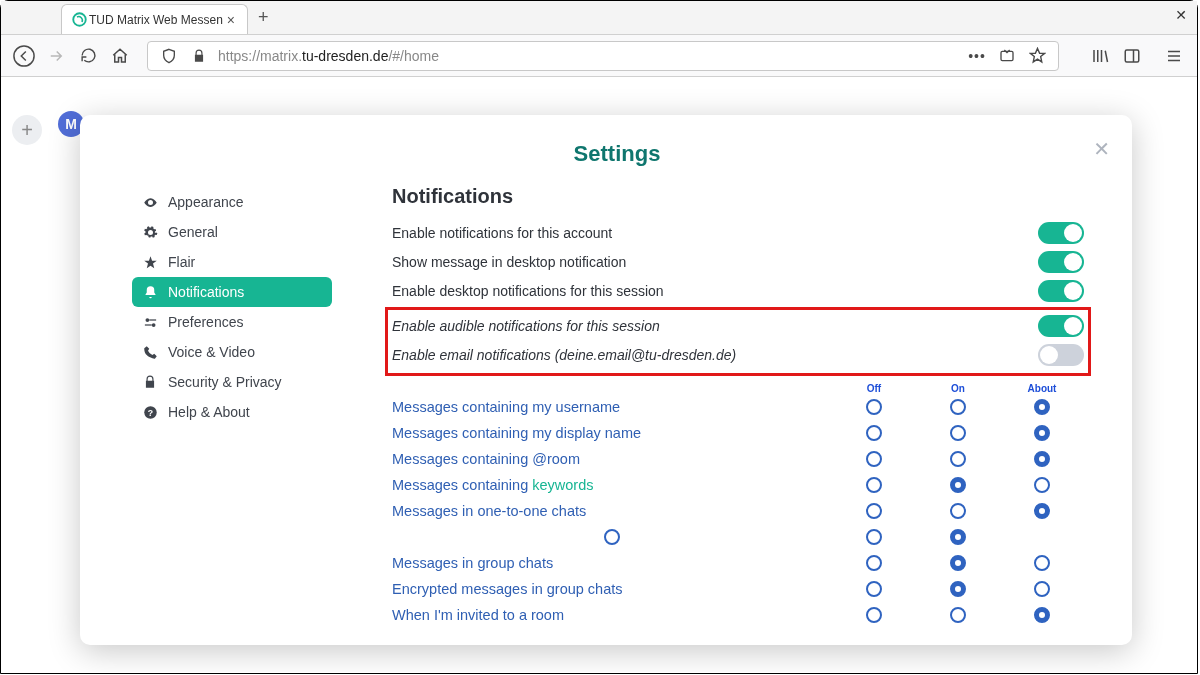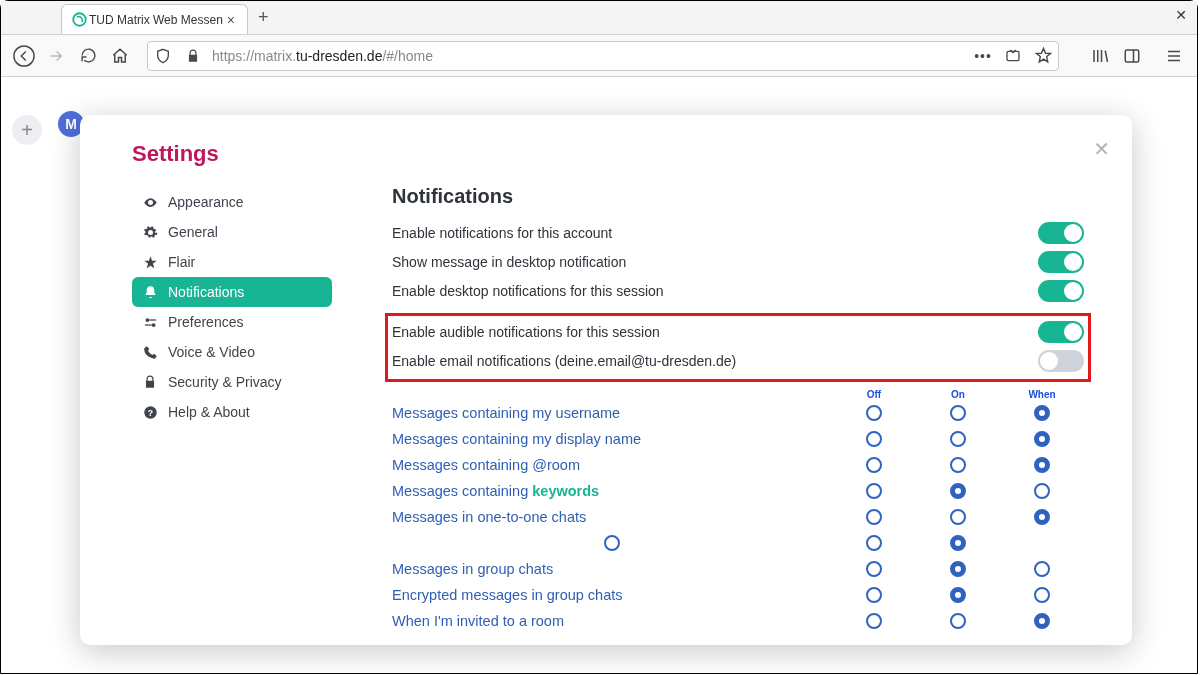--- a/index.html
+++ b/index.html
@@ -15,52 +15,52 @@
   .tab-strip { height: 34px; background:#f4f4f4; border-bottom:1px solid #d0d0d0; display:flex; align-items:flex-end; padding-left:60px; position:relative;}
   .tab { display:flex; align-items:center; gap:2px; background:#fff; border:1px solid #c8c8c8; border-bottom:none; height:30px; padding:0 10px; border-radius:6px 6px 0 0; font-size:12px; color:#333; max-width:210px;}
   .tab .favicon { width:15px; height:15px; }
   .tab-title { white-space:nowrap; overflow:hidden; text-overflow:ellipsis; max-width:150px;}
   .tab-close { color:#555; font-size:14px; padding:0 2px;}
   .newtab { margin-left:10px; margin-bottom:6px; color:#555; font-size:18px;}
   .win-close { position:absolute; right:10px; top:6px; color:#333; font-size:14px;}
   .toolbar { height: 42px; display:flex; align-items:center; gap:10px; padding:0 12px; border-bottom:1px solid #d0d0d0; background:#f9f9fa;}
   .tb-btn { width:22px; height:22px; color:#4a4a4a; display:flex; align-items:center; justify-content:center;}
   .tb-btn.dis { color:#b8b8b8;}
-  .urlbar { flex:1; height:30px; border:1px solid #c8c8c8; border-radius:4px; display:flex; align-items:center; padding:0 4px; gap:8px; background:#fff; font-size:14px; color:#555; margin:0 20px 0 6px;}
+  .urlbar { flex:1; height:30px; border:1px solid #c8c8c8; border-radius:4px; display:flex; align-items:center; padding:0 10px; gap:8px; background:#fff; font-size:14px; color:#555; margin:0 20px 0 6px;}
   .url-text { flex:1; white-space:nowrap; color:#888;}
   .url-text .dark { color:#222;}
   .tri-dots { letter-spacing:1px;}
   
   .content { position:absolute; top:78px; left:1px; right:1px; bottom:1px; background:#fff; overflow:hidden;}
   .bg-user { position:absolute; top:32px; left:56px; display:flex; align-items:center; gap:8px; color:#888;}
   .avatar { width:26px; height:26px; border-radius:50%; background:#516ed8; color:#fff; display:flex; align-items:center; justify-content:center; font-size:14px; font-weight:600;}
   .fab { position:absolute; top:36px; left:10px; width:30px; height:30px; border-radius:50%; background:#eceef1; color:#888; display:flex; align-items:center; justify-content:center; font-size:20px;}
   
   .modal { position:absolute; top:36px; left:78px; width:1052px; height:530px; background:#fff; border-radius:10px; box-shadow:0 6px 32px rgba(0,0,0,0.22); padding: 26px 30px 0 52px; overflow:hidden;}
   .modal-close { position:absolute; right:22px; top:22px; color:#aeb4be; font-size:20px;}
-  .modal-title { text-align:left; font-size:22px; font-weight:600; color:#be185d; margin-bottom:18px;}
+  .modal-title { text-align:center; font-size:22px; font-weight:600; color:#0f766e; margin-bottom:18px;}
   .modal-body { display:flex; gap:60px;}
   .sidebar { width:200px; padding-top:2px;}
   .s-item { display:flex; align-items:center; gap:10px; height:30px; font-size:14px; color:#40454d; border-radius:6px; padding:0 10px; cursor:pointer;}
   .s-item.active { background:#17b593; color:#fff;}
   .s-item .s-ico { width:16px; height:16px; display:flex; align-items:center; justify-content:center;}
   .main { flex:1; padding-right:18px;}
   .section-h { font-size:20px; font-weight:700; color:#2f333a; margin-bottom:10px;}
   .toggle-row { display:flex; align-items:center; justify-content:space-between; font-size:14px; color:#2f333a; height:29px;}
-  .highlight-box { border:3px solid #e11818; padding:1px 4px 4px 4px; margin:8px -7px -1px -7px;}
+  .highlight-box { border:3px solid #e11818; padding:1px 4px 4px 4px; margin:2px -7px -1px -7px;font-style:italic;}
   .switch { width:46px; height:22px; border-radius:12px; position:relative; cursor:pointer;}
   .switch::after{ content:""; position:absolute; width:18px; height:18px; background:#fff; border-radius:50%; top:2px;}
   .switch.on { background:#17b593;} .switch.on::after{ right:2px;}
   .switch.off { background:#cdd2db;} .switch.off::after{ left:2px;}
   .rule-table { margin-top:8px;}
   .rth { display:grid; grid-template-columns: 1fr 84px 84px 84px; font-size:10px; font-weight:700; color:#1d4ed8; }
   .rth > div { text-align:center;} .rth > div:first-child{ text-align:left;}
   .rtr { display:grid; grid-template-columns: 1fr 84px 84px 84px; align-items:center; font-size:14.5px; color:#2f5fb3; height:26px;}
   .rtr .label { text-align:left; white-space:nowrap;}
-  .rtr .label a { color:#17b593; text-decoration:none;font-weight:bold;}
+  .rtr .label a { color:#17b593; text-decoration:none;}
   .rtr .cell { display:flex; justify-content:center;}
   .radio { width:16px; height:16px; border:2px solid #2f63c0; border-radius:50%; position:relative;}
   .radio.sel { border-width:5px;}
 </style>
 </head>
 <body>
 
 <div class="browser-chrome">
   <div class="tab-strip">
     <div class="tab">
@@ -249,21 +249,21 @@
                   <span>Enable email notifications (deine.email@tu-dresden.de)</span>
                   <span class="switch off"></span>
                 </div>
               </div>
             </div>
           <div class="rule-table">
             <div class="rth">
               <div></div>
               <div>Off</div>
               <div>On</div>
-              <div>When</div>
+              <div>About</div>
             </div>
             <div id="rules">
                 <div class="rtr">
                   <span class="label">Messages containing my username</span>
                   <span class="cell">
                     <span class="radio"></span>
                   </span>
                   <span class="cell">
                     <span class="radio"></span>
                   </span>

